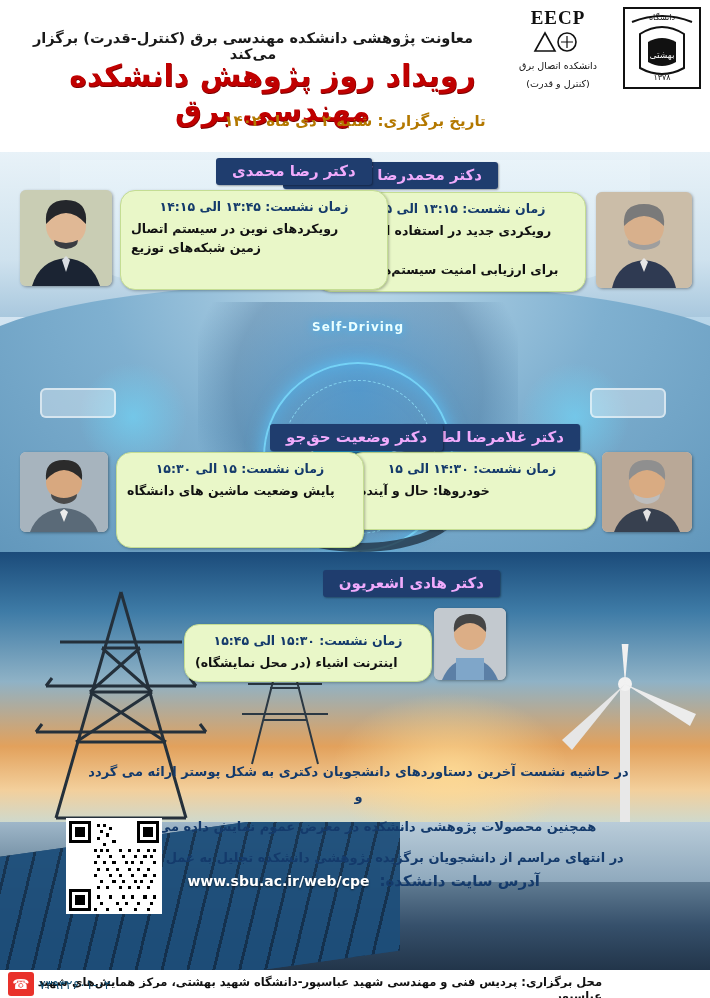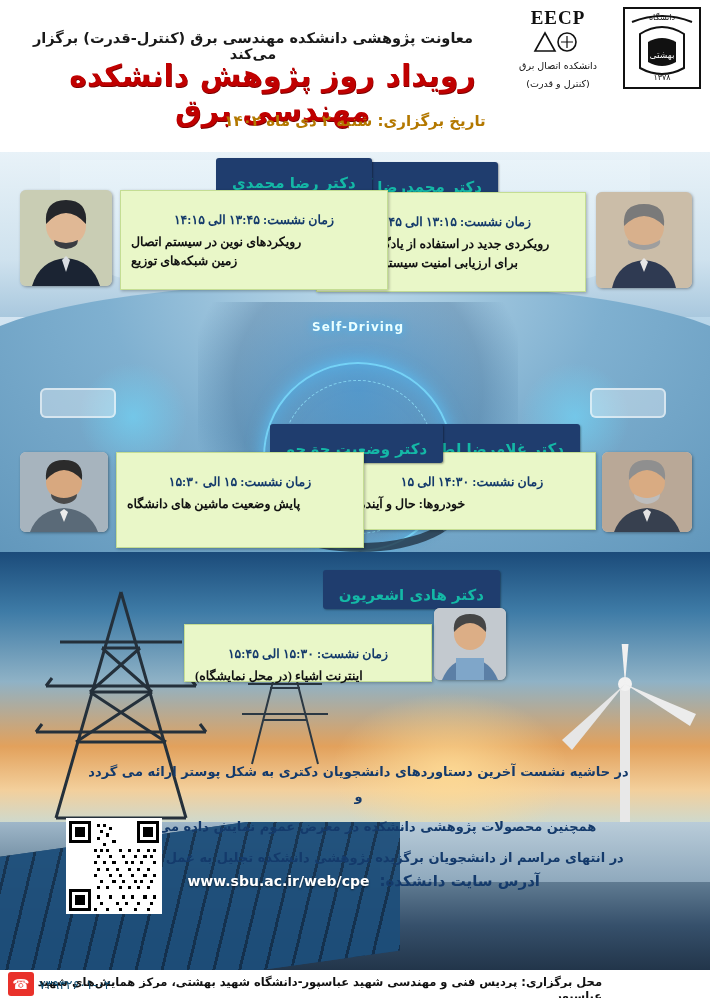--- a/index.html
+++ b/index.html
@@ -179,36 +179,35 @@
   .phone-icon {
     width:26px; height:24px; background:#e9312a; border-radius:3px;
     display:flex; align-items:center; justify-content:center; color:#fff; font-size:14px;
   }
   .phone-num { font-size:12.5px; font-weight:normal; color:#0c4a6e; }
 
   
   .name-banner {
     position:absolute;
     background:#1f3d6e;
-    color:#14b8a6;
+    color:#f0abfc;
     font-size:15px; font-weight:bold;
-    padding:16px 16px 5px;
+    padding:4px 16px 5px;
     border-radius:3px;
     direction:rtl; white-space:nowrap;
     box-shadow: 1px 1px 2px rgba(0,0,0,.35);
   }
   .card {
     position:absolute;
     background:#e9f7c8;
     border:1px solid #c4dd93;
-    border-radius:0;
+    border-radius:15px;
     box-shadow: 1px 1px 3px rgba(0,0,0,.28);
     direction:rtl;
-    padding:21px 10px;
-    font-family:Liberation Serif, serif;
+    padding:8px 10px;
   }
   .card .time {
     color:#143a6b; font-size:12.5px; font-weight:bold; text-align:center;
     margin-bottom:5px; white-space:nowrap;
   }
   .card .topic {
     color:#111; font-size:12.5px; font-weight:bold; line-height:1.55; text-align:left;
   }
   .photo {
     position:absolute;

